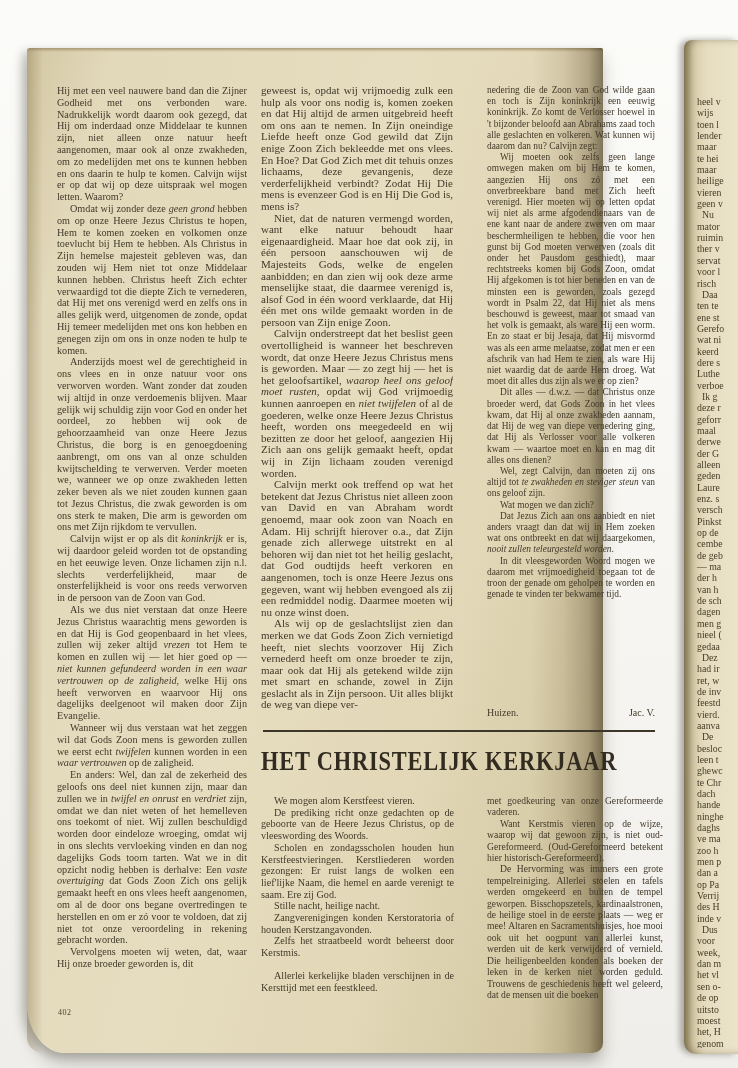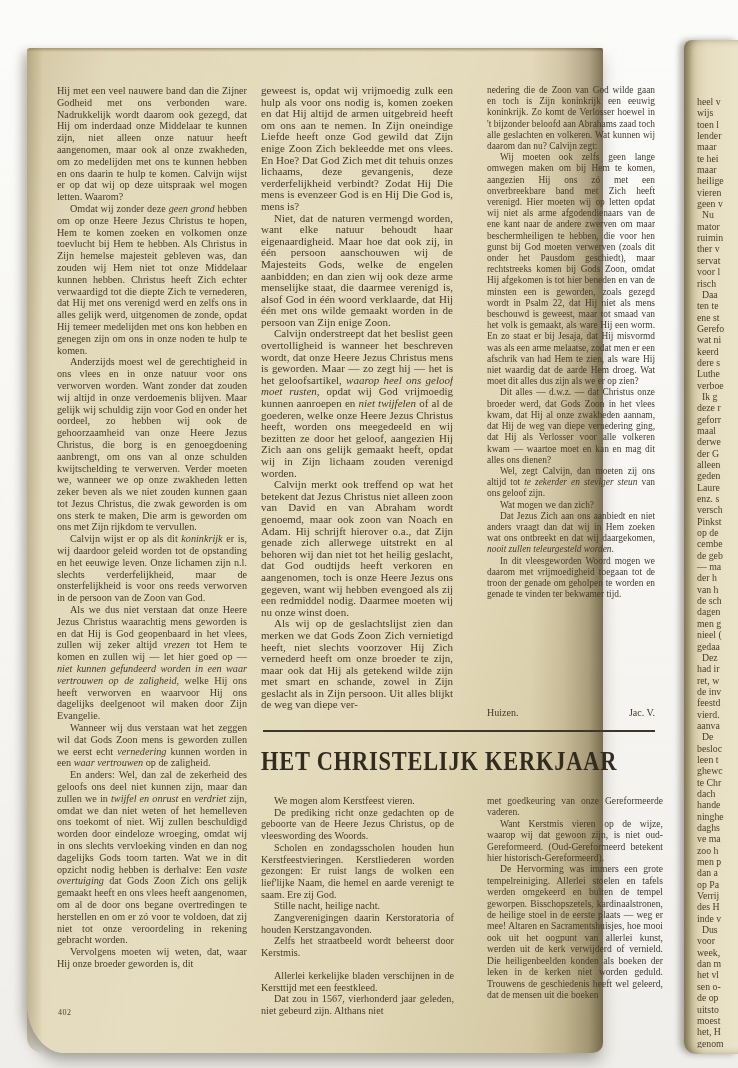--- a/index.html
+++ b/index.html
@@ -46,61 +46,60 @@
 
   <div class="page-main">
     <div class="gutter"></div>
 
     <div class="col c1">
         <p class="para noindent">Hij met een veel nauwere band dan die Zijner Godheid met ons verbonden ware. Nadrukkelijk wordt daarom ook gezegd, dat Hij om inderdaad onze Middelaar te kunnen zijn, niet alleen onze natuur heeft aangenomen, maar ook al onze zwakheden, om zo medelijden met ons te kunnen hebben en ons daarin te hulp te komen. Calvijn wijst er op dat wij op deze uitspraak wel mogen letten. Waarom?</p>
         <p class="para">Omdat wij zonder deze <i>geen grond</i> hebben om op onze Heere Jezus Christus te hopen, Hem te komen zoeken en volkomen onze toevlucht bij Hem te hebben. Als Christus in Zijn hemelse majesteit gebleven was, dan zouden wij Hem niet tot onze Middelaar kunnen hebben. Christus heeft Zich echter verwaardigd tot die diepte Zich te vernederen, dat Hij met ons verenigd werd en zelfs ons in alles gelijk werd, uitgenomen de zonde, opdat Hij temeer medelijden met ons kon hebben en genegen zijn om ons in onze noden te hulp te komen.</p>
         <p class="para">Anderzijds moest wel de gerechtigheid in ons vlees en in onze natuur voor ons verworven worden. Want zonder dat zouden wij altijd in onze verdoemenis blijven. Maar gelijk wij schuldig zijn voor God en onder het oordeel, zo hebben wij ook de gehoorzaamheid van onze Heere Jezus Christus, die borg is en genoegdoening aanbrengt, om ons van al onze schulden kwijtschelding te verwerven. Verder moeten we, wanneer we op onze zwakheden letten zeker beven als we niet zouden kunnen gaan tot Jezus Christus, die zwak geworden is om ons sterk te maken, Die arm is geworden om ons met Zijn rijkdom te vervullen.</p>
         <p class="para">Calvijn wijst er op als dit <i>koninkrijk</i> er is, wij daardoor geleid worden tot de opstanding en het eeuwige leven. Onze lichamen zijn n.l. slechts verderfelijkheid, maar de onsterfelijkheid is voor ons reeds verworven in de persoon van de Zoon van God.</p>
         <p class="para">Als we dus niet verstaan dat onze Heere Jezus Christus waarachtig mens geworden is en dat Hij is God geopenbaard in het vlees, zullen wij zeker altijd <i>vrezen</i> tot Hem te komen en zullen wij — let hier goed op — <i>niet kunnen gefundeerd worden in een waar vertrouwen op de zaligheid</i>, welke Hij ons heeft verworven en waarvoor Hij ons dagelijks deelgenoot wil maken door Zijn Evangelie.</p>
-        <p class="para">Wanneer wij dus verstaan wat het zeggen wil dat Gods Zoon mens is geworden zullen we eerst echt <i>vernedering</i> kunnen worden in een <i>waar vertrouwen</i> op de zaligheid.</p>
+        <p class="para">Wanneer wij dus verstaan wat het zeggen wil dat Gods Zoon mens is geworden zullen we eerst echt <i>twijfelen</i> kunnen worden in een <i>waar vertrouwen</i> op de zaligheid.</p>
         <p class="para">En anders: Wel, dan zal de zekerheid des geloofs ons deel niet kunnen zijn, maar dan zullen we in <i>twijfel en onrust</i> en <i>verdriet</i> zijn, omdat we dan niet weten of het hemelleven ons toekomt of niet. Wij zullen beschuldigd worden door eindeloze wroeging, omdat wij in ons slechts vervloeking vinden en dan nog dagelijks Gods toorn tarten. Wat we in dit opzicht nodig hebben is derhalve: Een <i>vaste overtuiging</i> dat Gods Zoon Zich ons gelijk gemaakt heeft en ons vlees heeft aangenomen, om al de door ons begane overtredingen te herstellen en om er zó voor te voldoen, dat zij niet tot onze veroordeling in rekening gebracht worden.</p>
         <p class="para">Vervolgens moeten wij weten, dat, waar Hij onze broeder geworden is, dit</p>
       </div>
 
     <div class="col c2">
         <p class="para noindent">geweest is, opdat wij vrijmoedig zulk een hulp als voor ons nodig is, komen zoeken en dat Hij altijd de armen uitgebreid heeft om ons aan te nemen. In Zijn oneindige Liefde heeft onze God gewild dat Zijn enige Zoon Zich bekleedde met ons vlees. En Hoe? Dat God Zich met dit tehuis onzes lichaams, deze gevangenis, deze verderfelijkheid verbindt? Zodat Hij Die mens is evenzeer God is en Hij Die God is, mens is?</p>
         <p class="para">Niet, dat de naturen vermengd worden, want elke natuur behoudt haar eigenaardigheid. Maar hoe dat ook zij, in één persoon aanschouwen wij de Majesteits Gods, welke de engelen aanbidden; en dan zien wij ook deze arme menselijke staat, die daarmee verenigd is, alsof God in één woord verklaarde, dat Hij één met ons wilde gemaakt worden in de persoon van Zijn enige Zoon.</p>
         <p class="para">Calvijn onderstreept dat het beslist geen overtolligheid is wanneer het beschreven wordt, dat onze Heere Jezus Christus mens is geworden. Maar — zo zegt hij — het is het geloofsartikel, <i>waarop heel ons geloof moet rusten</i>, opdat wij God vrijmoedig kunnen aanroepen en <i>niet twijfelen</i> of al de goederen, welke onze Heere Jezus Christus heeft, worden ons meegedeeld en wij bezitten ze door het geloof, aangezien Hij Zich aan ons gelijk gemaakt heeft, opdat wij in Zijn lichaam zouden verenigd worden.</p>
         <p class="para">Calvijn merkt ook treffend op wat het betekent dat Jezus Christus niet alleen zoon van David en van Abraham wordt genoemd, maar ook zoon van Noach en Adam. Hij schrijft hierover o.a., dat Zijn genade zich allerwege uitstrekt en al behoren wij dan niet tot het heilig geslacht, dat God oudtijds heeft verkoren en aangenomen, toch is onze Heere Jezus ons gegeven, want wij hebben evengoed als zij een redmiddel nodig. Daarmee moeten wij nu onze winst doen.</p>
         <p class="para">Als wij op de geslachtslijst zien dan merken we dat Gods Zoon Zich vernietigd heeft, niet slechts voorzover Hij Zich vernederd heeft om onze broeder te zijn, maar ook dat Hij als getekend wilde zijn met smart en schande, zowel in Zijn geslacht als in Zijn persoon. Uit alles blijkt de weg van diepe ver-</p>
       </div>
 
     <div class="col c3">
         <p class="para noindent">nedering die de Zoon van God wilde gaan en toch is Zijn koninkrijk een eeuwig koninkrijk. Zo komt de Verlosser hoewel in 't bijzonder beloofd aan Abrahams zaad toch alle geslachten en volkeren. Wat kunnen wij daarom dan nu? Calvijn zegt:</p>
         <p class="para">Wij moeten ook zelfs geen lange omwegen maken om bij Hem te komen, aangezien Hij ons zó met een onverbreekbare band met Zich heeft verenigd. Hier moeten wij op letten opdat wij niet als arme afgodendienaars van de ene kant naar de andere zwerven om maar beschermheiligen te hebben, die voor hen gunst bij God moeten verwerven (zoals dit onder het Pausdom geschiedt), maar rechtstreeks komen bij Gods Zoon, omdat Hij afgekomen is tot hier beneden en van de minsten een is geworden, zoals gezegd wordt in Psalm 22, dat Hij niet als mens beschouwd is geweest, maar tot smaad van het volk is gemaakt, als ware Hij een worm. En zo staat er bij Jesaja, dat Hij misvormd was als een arme melaatse, zodat men er een afschrik van had Hem te zien, als ware Hij niet waardig dat de aarde Hem droeg. Wat moet dit alles dus zijn als we er op zien?</p>
         <p class="para">Dit alles — d.w.z. — dat Christus onze broeder werd, dat Gods Zoon in het vlees kwam, dat Hij al onze zwakheden aannam, dat Hij de weg van diepe vernedering ging, dat Hij als Verlosser voor alle volkeren kwam — waartoe moet en kan en mag dit alles ons dienen?</p>
-        <p class="para">Wel, zegt Calvijn, dan moeten zij ons altijd tot <i>te zekerder en steviger steun</i> van ons geloof zijn.</p>
+        <p class="para">Wel, zegt Calvijn, dan moeten zij ons altijd tot <i>te zwakheden en steviger steun</i> van ons geloof zijn.</p>
         <p class="para">Wat mogen we dan zich?</p>
         <p class="para">Dat Jezus Zich aan ons aanbiedt en niet anders vraagt dan dat wij in Hem zoeken wat ons ontbreekt en dat wij daargekomen, <i>nooit zullen teleurgesteld worden</i>.</p>
         <p class="para">In dit vleesgeworden Woord mogen we daarom met vrijmoedigheid toegaan tot de troon der genade om geholpen te worden en genade te vinden ter bekwamer tijd.</p>
       </div>
 
     <div class="sig">
       <span>Huizen.</span>
       <span>Jac. V.</span>
     </div>
 
     <div class="rule"></div>
 
     <div class="headline">HET CHRISTELIJK KERKJAAR</div>
 
     <div class="col a2c1">
         <p class="para">We mogen alom Kerstfeest vieren.</p>
         <p class="para">De prediking richt onze gedachten op de geboorte van de Heere Jezus Christus, op de vleeswording des Woords.</p>
         <p class="para">Scholen en zondagsscholen houden hun Kerstfeestvieringen. Kerstliederen worden gezongen: Er ruist langs de wolken een lief'lijke Naam, die hemel en aarde verenigt te saam. Ere zij God.</p>
         <p class="para">Stille nacht, heilige nacht.</p>
-        <p class="para">Zangverenigingen daarin Kerstoratoria of houden Kerstzangavonden.</p>
+        <p class="para">Zangverenigingen konden Kerstoratoria of houden Kerstzangavonden.</p>
         <p class="para">Zelfs het straatbeeld wordt beheerst door Kerstmis.</p>
         <p class="para gap">Allerlei kerkelijke bladen verschijnen in de Kersttijd met een feestkleed.</p>
-        <p class="para">Dat zou in 1567, vierhonderd jaar geleden, niet gebeurd zijn. Althans niet</p>
       </div>
 
     <div class="col a2c2">
         <p class="para noindent">met goedkeuring van onze Gereformeerde vaderen.</p>
         <p class="para">Want Kerstmis vieren op de wijze, waarop wij dat gewoon zijn, is niet oud-Gereformeerd. (Oud-Gereformeerd betekent hier historisch-Gereformeerd).</p>
         <p class="para">De Hervorming was immers een grote tempelreiniging. Allerlei stoelen en tafels werden omgekeerd en buiten de tempel geworpen. Bisschopszetels, kardinaalstronen, de heilige stoel in de eerste plaats — weg er mee! Altaren en Sacramentshuisjes, hoe mooi ook uit het oogpunt van allerlei kunst, werden uit de kerk verwijderd of vernield. Die heiligenbeelden konden als boeken der leken in de kerken niet worden geduld. Trouwens de geschiedenis heeft wel geleerd, dat de mensen uit die boeken</p>
       </div>
 
     <div class="pagenum">402</div>
   </div>

